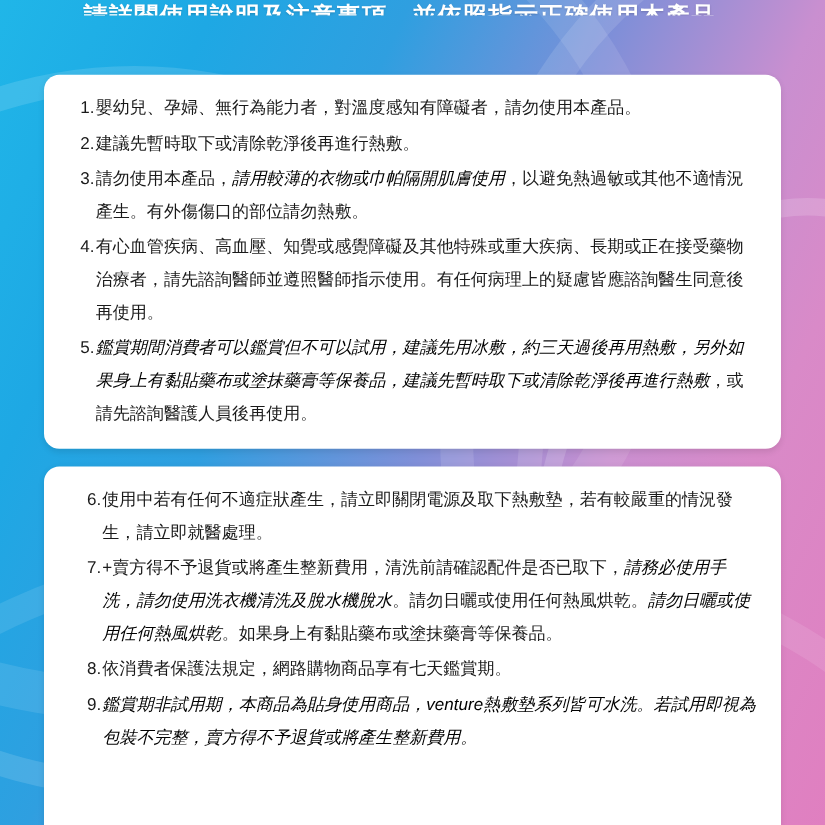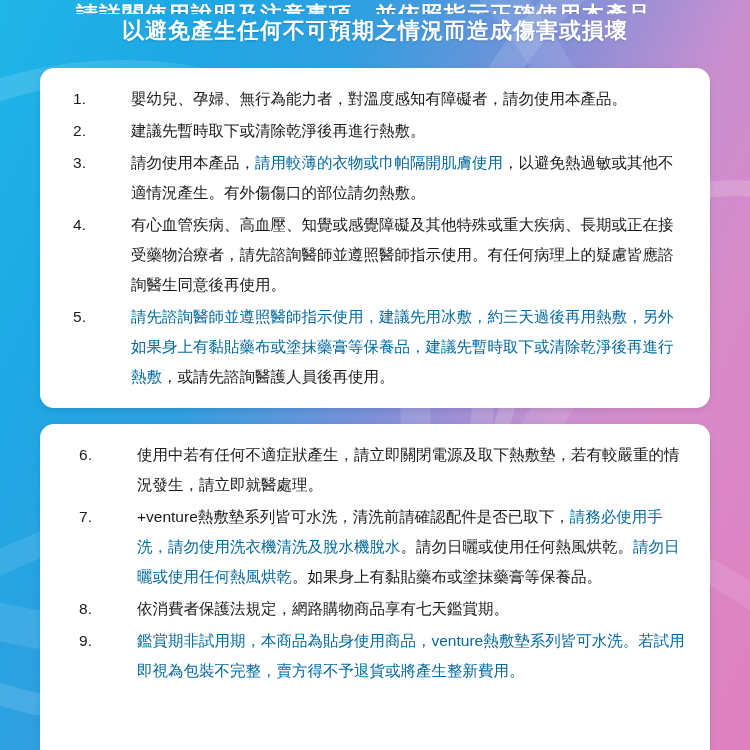--- a/index.html
+++ b/index.html
@@ -84,38 +84,36 @@
   }
   ol.terms li .num {
     flex: 0 0 auto;
     text-align: right;
     min-width: 24px;
     margin-right: 1px;
     color: #1a1a1a;
   }
   ol.terms li .txt {
     flex: 1 1 auto;
-    margin-left: 44px;
   }
-  .red { color: #0369a1; }
+  .red { color: #000000; font-style: italic; }
   .card-2 ol.terms li .num { min-width: 30px; }
 </style>
 </head>
 <body>
 
 <div class="page">
   <div class="swoosh s1"></div>
   <div class="swoosh s2"></div>
   <div class="swoosh s3"></div>
   <div class="swoosh s4"></div>
   <div class="swoosh s5"></div>
 
   <div class="header">
     <div class="line1">請詳閱使用說明及注意事項，並依照指示正確使用本產品，</div>
-    <div class="line2">以避免產生任何不可預期之情況而造成傷害或損壞</div>
   </div>
 
   <div class="card card-1">
     <ol class="terms" id="list-1">
         <li>
           <span class="num">1.</span>
           <span class="txt"><span>嬰幼兒、孕婦、無行為能力者，對溫度感知有障礙者，請勿使用本產品。</span></span>
         </li>
         <li>
           <span class="num">2.</span>
@@ -124,34 +122,34 @@
         <li>
           <span class="num">3.</span>
           <span class="txt"><span>請勿使用本產品，</span><span class="red">請用較薄的衣物或巾帕隔開肌膚使用</span><span>，以避免熱過敏或其他不適情況產生。有外傷傷口的部位請勿熱敷。</span></span>
         </li>
         <li>
           <span class="num">4.</span>
           <span class="txt"><span>有心血管疾病、高血壓、知覺或感覺障礙及其他特殊或重大疾病、長期或正在接受藥物治療者，請先諮詢醫師並遵照醫師指示使用。有任何病理上的疑慮皆應諮詢醫生同意後再使用。</span></span>
         </li>
         <li>
           <span class="num">5.</span>
-          <span class="txt"><span class="red">請先諮詢醫師並遵照醫師指示使用，建議先用冰敷，約三天過後再用熱敷，另外</span><span class="red">如果身上有黏貼藥布或塗抹藥膏等保養品，建議先暫時取下或清除乾淨後再進行熱敷</span><span>，或請先諮詢醫護人員後再使用。</span></span>
+          <span class="txt"><span class="red">鑑賞期間消費者可以鑑賞但不可以試用，建議先用冰敷，約三天過後再用熱敷，另外</span><span class="red">如果身上有黏貼藥布或塗抹藥膏等保養品，建議先暫時取下或清除乾淨後再進行熱敷</span><span>，或請先諮詢醫護人員後再使用。</span></span>
         </li>
       </ol>
   </div>
 
   <div class="card card-2">
     <ol class="terms" id="list-2">
         <li>
           <span class="num">6.</span>
           <span class="txt"><span>使用中若有任何不適症狀產生，請立即關閉電源及取下熱敷墊，若有較嚴重的情況發生，請立即就醫處理。</span></span>
         </li>
         <li>
           <span class="num">7.</span>
-          <span class="txt"><span>+venture熱敷墊系列皆可水洗，清洗前請確認配件是否已取下，</span><span class="red">請務必使用手洗，請勿使用洗衣機清洗及脫水機脫水</span><span>。請勿日曬或使用任何熱風烘乾。</span><span class="red">請勿日曬或使用任何熱風烘乾</span><span>。如果身上有黏貼藥布或塗抹藥膏等保養品。</span></span>
+          <span class="txt"><span>+賣方得不予退貨或將產生整新費用，清洗前請確認配件是否已取下，</span><span class="red">請務必使用手洗，請勿使用洗衣機清洗及脫水機脫水</span><span>。請勿日曬或使用任何熱風烘乾。</span><span class="red">請勿日曬或使用任何熱風烘乾</span><span>。如果身上有黏貼藥布或塗抹藥膏等保養品。</span></span>
         </li>
         <li>
           <span class="num">8.</span>
           <span class="txt"><span>依消費者保護法規定，網路購物商品享有七天鑑賞期。</span></span>
         </li>
         <li>
           <span class="num">9.</span>
           <span class="txt"><span class="red">鑑賞期非試用期，本商品為貼身使用商品，venture熱敷墊系列皆可水洗。若試用即視為包裝不完整，賣方得不予退貨或將產生整新費用。</span></span>
         </li>
       </ol>

